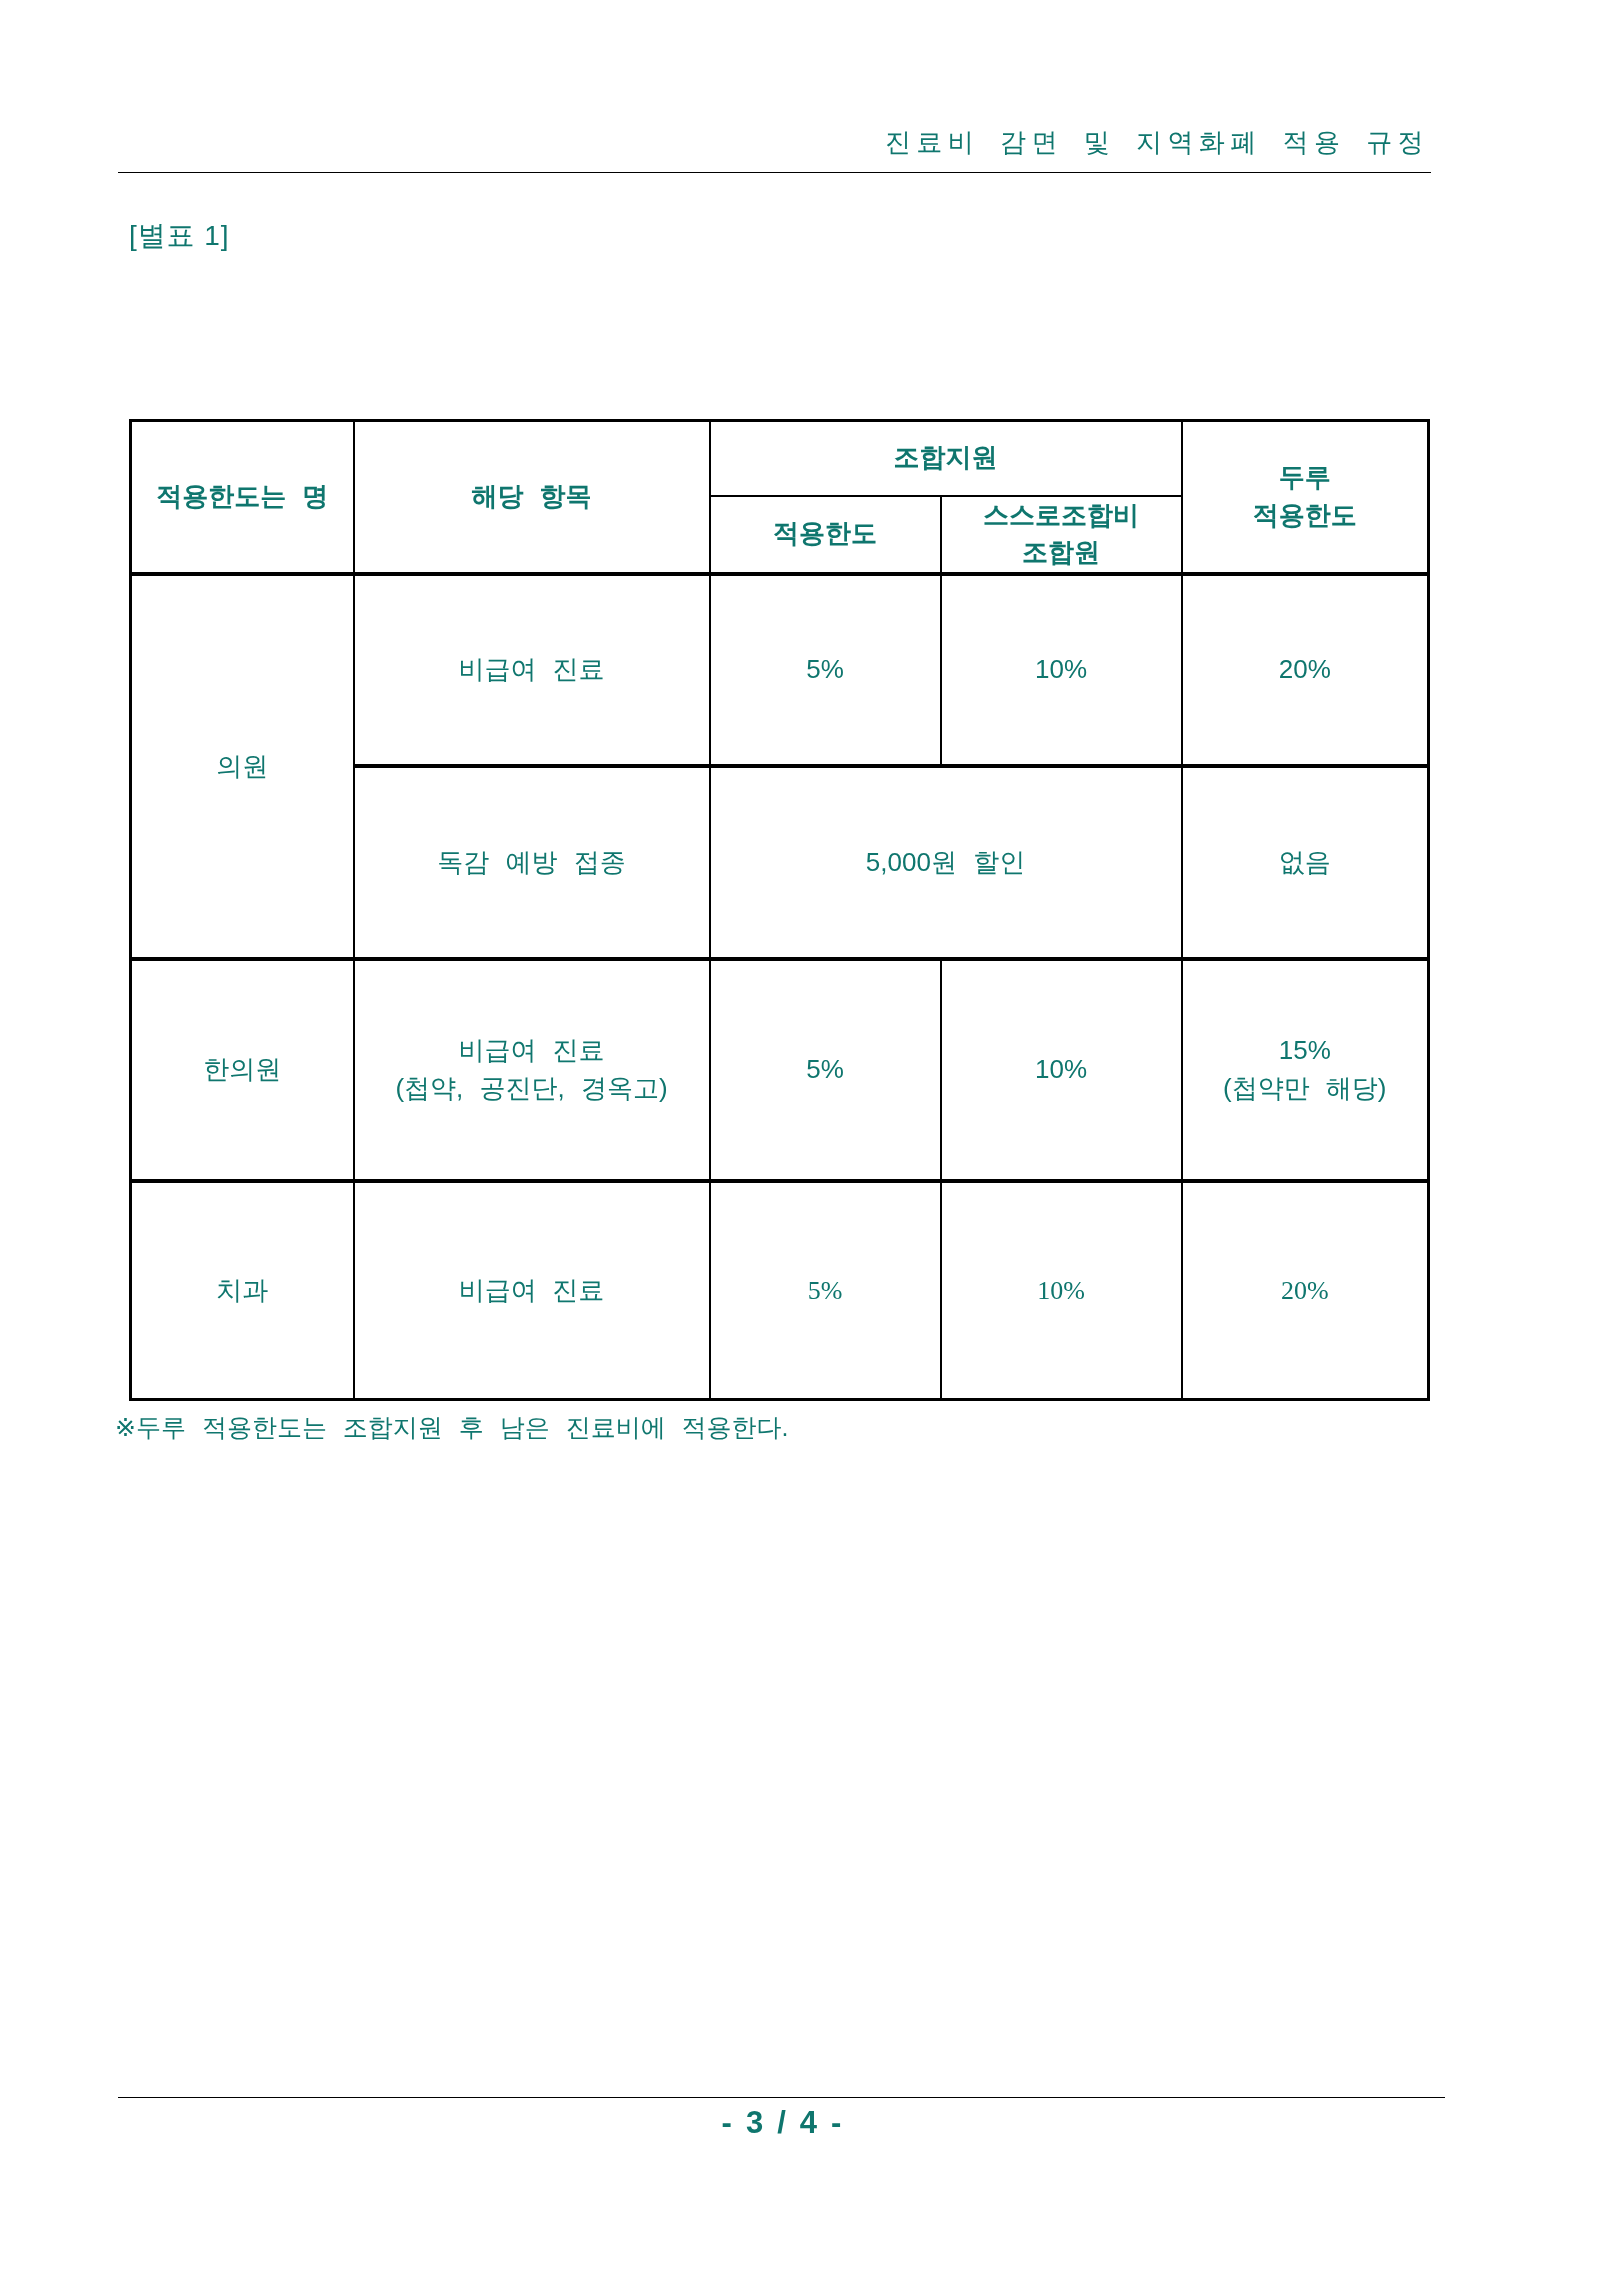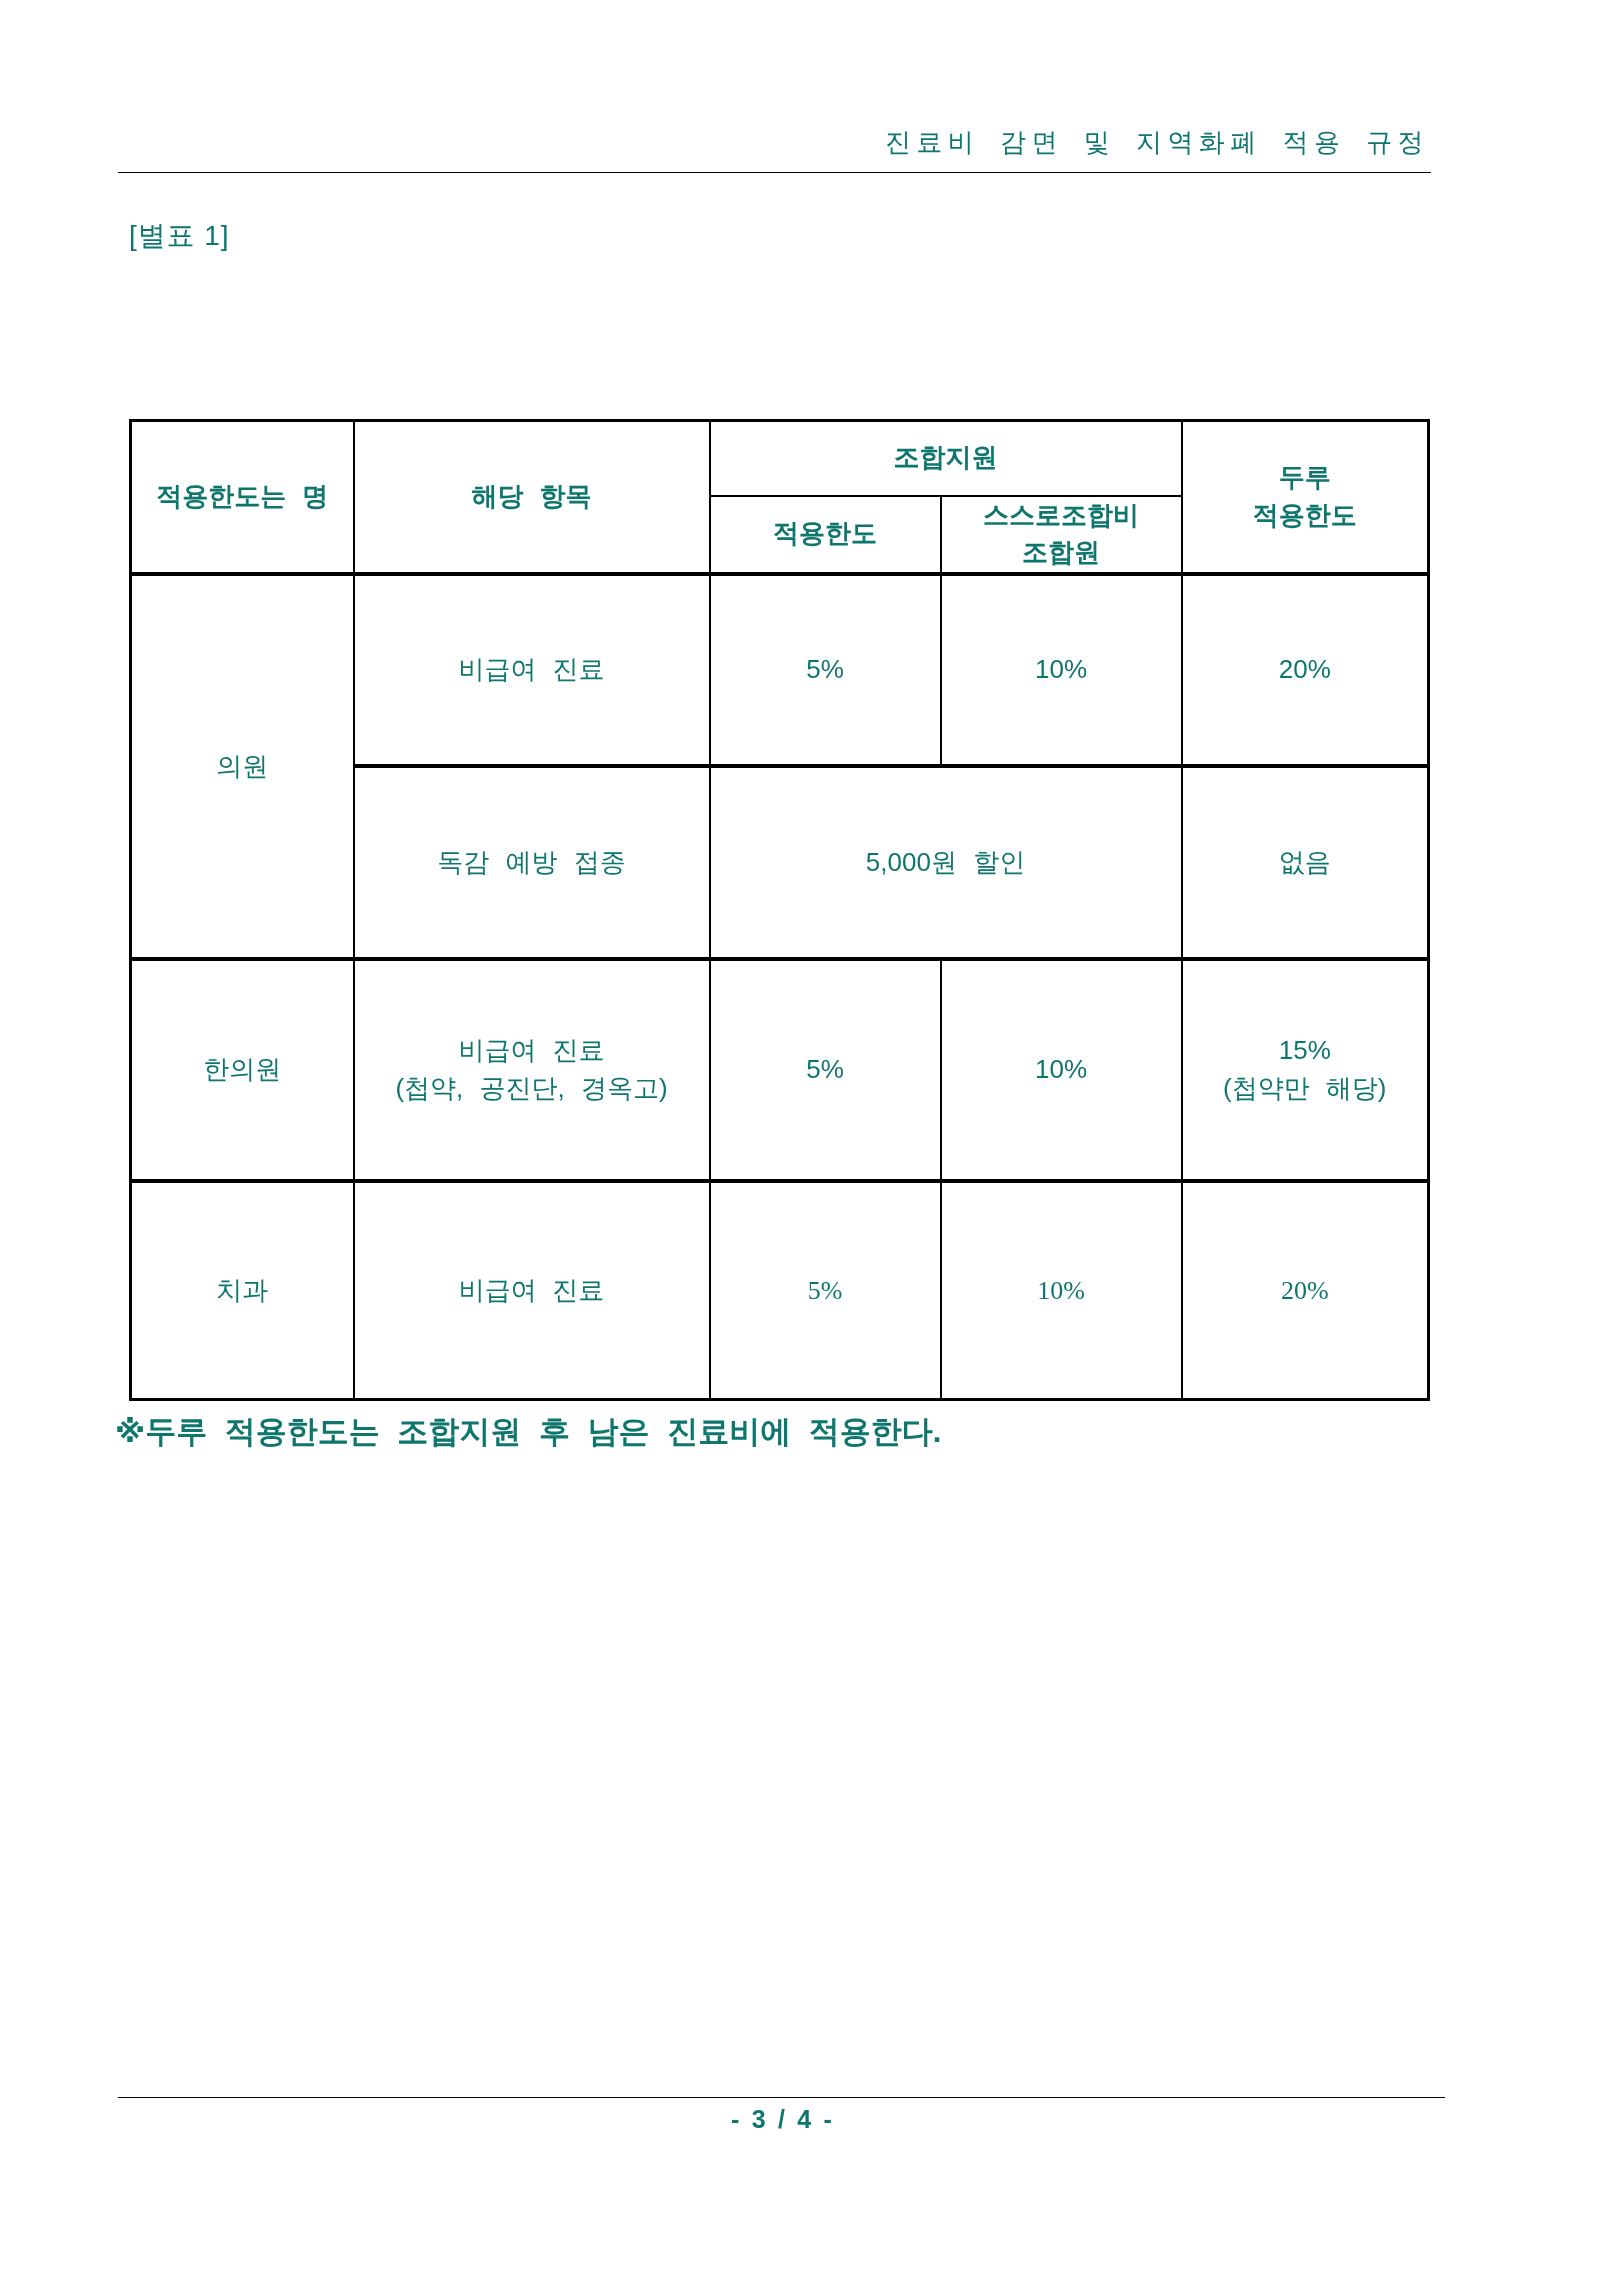--- a/index.html
+++ b/index.html
@@ -81,40 +81,39 @@
   tr.r1 { height: 192px; }
   tr.r2 { height: 193px; }
   tr.r3 { height: 222px; padding-left: 36px; }
   tr.r4 { height: 219px; font-family: Liberation Serif, serif; }
   .cell-line { display: block; }
 
   .note {
     position: absolute;
     top: 1411px;
     left: 115px;
-    font-size: 31px;
+    font-size: 25px;
     word-spacing: 9px;
     white-space: nowrap;
-    font-weight: bold;
   }
 
   .footer-rule {
     position: absolute;
     top: 2097px;
     left: 118px;
     right: 172px;
     border-top: 1.8px solid #000;
   }
   .footer-page {
     position: absolute;
     top: 2105px;
     left: 118px;
     right: 172px;
     text-align: center;
-    font-size: 25px;
+    font-size: 31px;
     font-weight: bold;
     word-spacing: 5.4px;
   }
 </style>
 </head>
 <body>
 
 <div class="page">
 
   <div class="header-title">진료비 감면 및 지역화폐 적용 규정</div>

